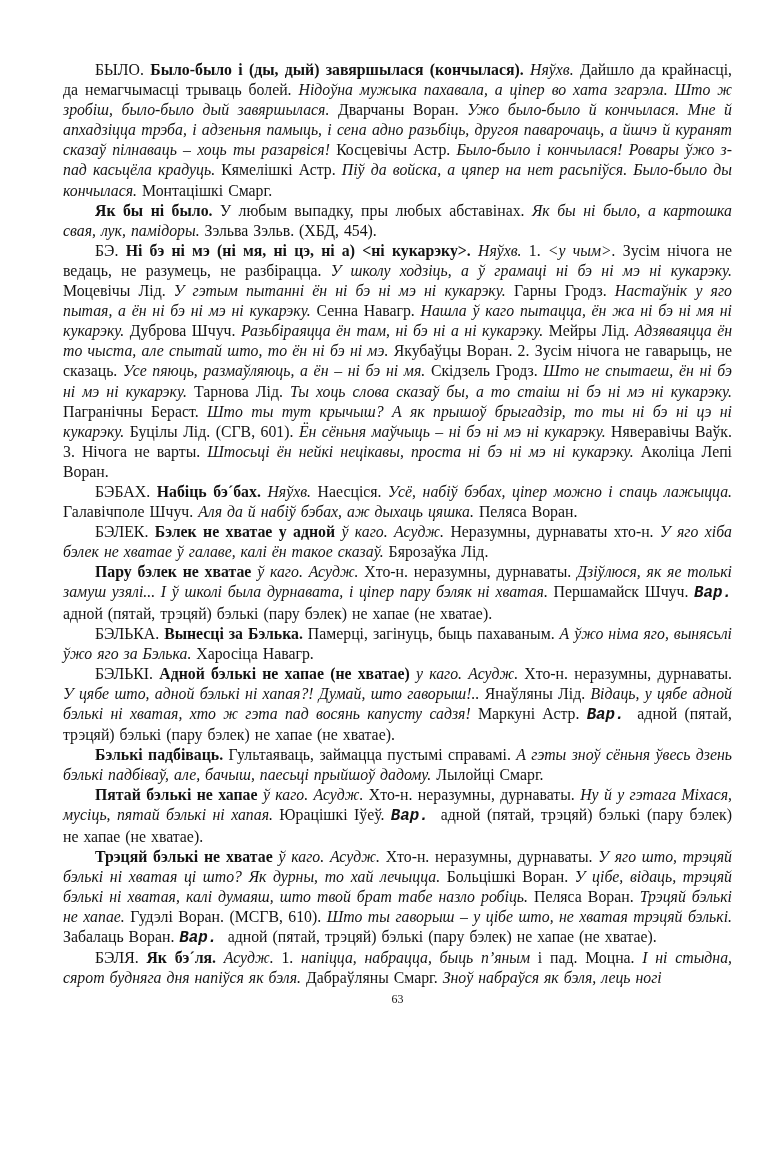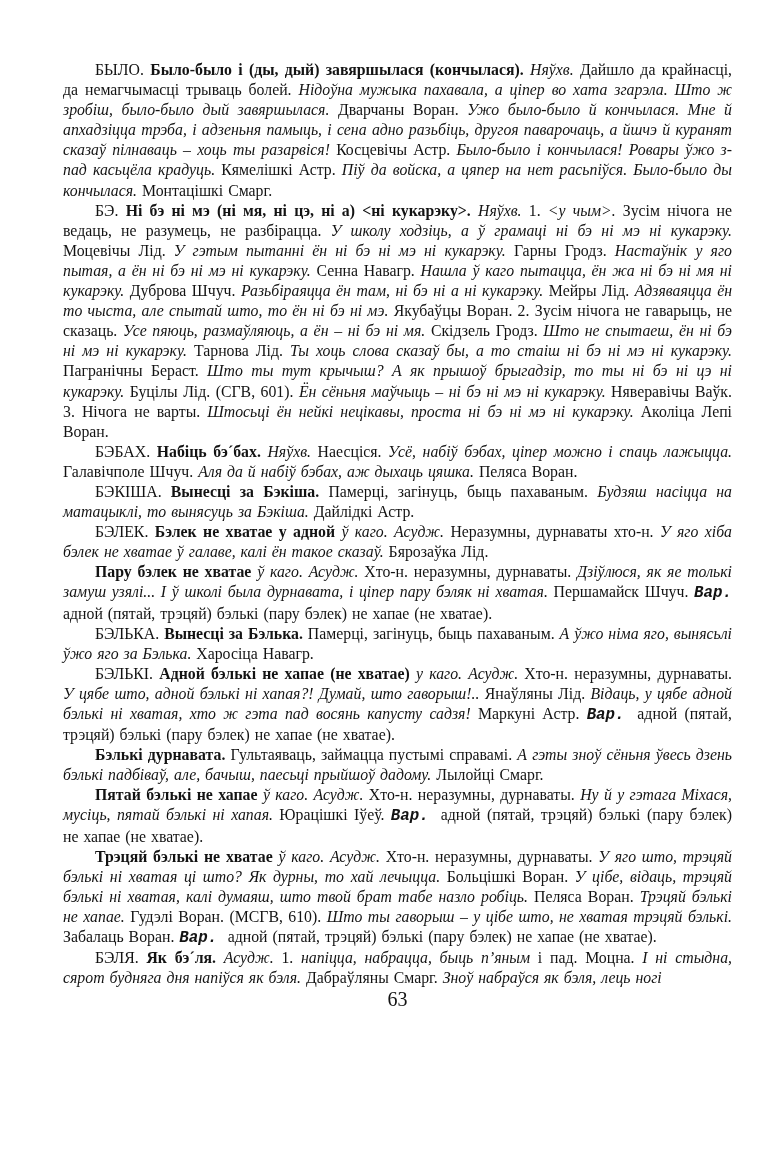--- a/index.html
+++ b/index.html
@@ -30,35 +30,35 @@
   .text-block p.para.no-indent {
     text-indent: 0;
   }
   .run-regular { font-style: normal; font-weight: normal; }
   .run-bold { font-weight: bold; }
   .run-italic { font-style: italic; }
   .run-bold-italic { font-weight: bold; font-style: italic; font-family: Liberation Mono, monospace; }
   .page-number {
     text-align: center;
     margin-top: 1px;
-    font-size: 20px;
+    font-size: 12px;
   }
 </style>
 </head>
 <body>
 
 <div class="page">
   <div class="text-block" id="text-block">
       <p class="para"><span class="run-regular">БЫЛО. </span><span class="run-bold">Было-было і (ды, дый) завяршылася (кончылася). </span><span class="run-italic">Няўхв. </span><span class="run-regular">Дайшло да крайнасці, да немагчымасці трываць болей. </span><span class="run-italic">Нідоўна мужыка пахавала, а ціпер во хата згарэла. Што ж зробіш, было-было дый завяршылася. </span><span class="run-regular">Дварчаны Воран. </span><span class="run-italic">Ужо было-было й кончылася. Мне й апхадзіцца трэба, і адзеньня памыць, і сена адно разьбіць, другоя паварочаць, а йшчэ й куранят сказаў пілнаваць – хоць ты разарвіся! </span><span class="run-regular">Косцевічы Астр. </span><span class="run-italic">Было-было і кончылася! Ровары ўжо з-пад касьцёла крадуць. </span><span class="run-regular">Кямелішкі Астр. </span><span class="run-italic">Піў да войска, а цяпер на нет расьпіўся. Было-было ды кончылася. </span><span class="run-regular">Монтацішкі Смарг.</span></p>
+      <p class="para"><span class="run-bold">Як бы ні было. </span><span class="run-regular">У любым выпадку, пры любых абставінах. </span><span class="run-italic">Як бы ні было, а картошка свая, лук, памідоры. </span><span class="run-regular">Зэльва Зэльв. (ХБД, 454).</span></p>
       <p class="para"><span class="run-regular">БЭ. </span><span class="run-bold">Ні бэ ні мэ (ні мя, ні цэ, ні а) &lt;ні кукарэку&gt;. </span><span class="run-italic">Няўхв. </span><span class="run-regular">1. </span><span class="run-italic">&lt;у чым&gt;. </span><span class="run-regular">Зусім нічога не ведаць, не разумець, не разбірацца. </span><span class="run-italic">У школу ходзіць, а ў грамаці ні бэ ні мэ ні кукарэку. </span><span class="run-regular">Моцевічы Лід. </span><span class="run-italic">У гэтым пытанні ён ні бэ ні мэ ні кукарэку. </span><span class="run-regular">Гарны Гродз. </span><span class="run-italic">Настаўнік у яго пытая, а ён ні бэ ні мэ ні кукарэку. </span><span class="run-regular">Сенна Навагр. </span><span class="run-italic">Нашла ў каго пытацца, ён жа ні бэ ні мя ні кукарэку. </span><span class="run-regular">Дуброва Шчуч. </span><span class="run-italic">Разьбіраяцца ён там, ні бэ ні а ні кукарэку. </span><span class="run-regular">Мейры Лід. </span><span class="run-italic">Адзяваяцца ён то чыста, але спытай што, то ён ні бэ ні мэ. </span><span class="run-regular">Якубаўцы Воран. 2. Зусім нічога не гаварыць, не сказаць. </span><span class="run-italic">Усе пяюць, размаўляюць, а ён – ні бэ ні мя. </span><span class="run-regular">Скідзель Гродз. </span><span class="run-italic">Што не спытаеш, ён ні бэ ні мэ ні кукарэку. </span><span class="run-regular">Тарнова Лід. </span><span class="run-italic">Ты хоць слова сказаў бы, а то стаіш ні бэ ні мэ ні кукарэку. </span><span class="run-regular">Пагранічны Бераст. </span><span class="run-italic">Што ты тут крычыш? А як прышоў брыгадзір, то ты ні бэ ні цэ ні кукарэку. </span><span class="run-regular">Буцілы Лід. (СГВ, 601). </span><span class="run-italic">Ён сёньня маўчыць – ні бэ ні мэ ні кукарэку. </span><span class="run-regular">Няверавічы Ваўк. 3. Нічога не варты. </span><span class="run-italic">Штосьці ён нейкі нецікавы, проста ні бэ ні мэ ні кукарэку. </span><span class="run-regular">Аколіца Лепі Воран.</span></p>
       <p class="para"><span class="run-regular">БЭБАХ. </span><span class="run-bold">Набіць бэ´бах. </span><span class="run-italic">Няўхв. </span><span class="run-regular">Наесціся. </span><span class="run-italic">Усё, набіў бэбах, ціпер можно і спаць лажыцца. </span><span class="run-regular">Галавічполе Шчуч. </span><span class="run-italic">Аля да й набіў бэбах, аж дыхаць цяшка. </span><span class="run-regular">Пеляса Воран.</span></p>
-      <p class="para"><span class="run-regular">БЭКІША. </span><span class="run-bold">Вынесці за Бэкіша. </span><span class="run-regular">Памерці, загінуць, быць пахаваным. </span><span class="run-italic">Будзяш насіцца на матацыклі, то вынясуць за Бэкіша. </span><span class="run-regular">Дайлідкі Астр.</span></p>
       <p class="para"><span class="run-regular">БЭЛЕК. </span><span class="run-bold">Бэлек не хватае у адной </span><span class="run-italic">ў каго. Асудж. </span><span class="run-regular">Неразумны, дурнаваты хто-н. </span><span class="run-italic">У яго хіба бэлек не хватае ў галаве, калі ён такое сказаў. </span><span class="run-regular">Бярозаўка Лід.</span></p>
       <p class="para"><span class="run-bold">Пару бэлек не хватае </span><span class="run-italic">ў каго. Асудж. </span><span class="run-regular">Хто-н. неразумны, дурнаваты. </span><span class="run-italic">Дзіўлюся, як яе толькі замуш узялі... І ў школі была дурнавата, і ціпер пару бэляк ні хватая. </span><span class="run-regular">Першамайск Шчуч. </span><span class="run-bold-italic">Вар. </span><span class="run-regular">адной (пятай, трэцяй) бэлькі (пару бэлек) не хапае (не хватае).</span></p>
       <p class="para"><span class="run-regular">БЭЛЬКА. </span><span class="run-bold">Вынесці за Бэлька. </span><span class="run-regular">Памерці, загінуць, быць пахаваным. </span><span class="run-italic">А ўжо німа яго, вынясьлі ўжо яго за Бэлька. </span><span class="run-regular">Харосіца Навагр.</span></p>
       <p class="para"><span class="run-regular">БЭЛЬКІ. </span><span class="run-bold">Адной бэлькі не хапае (не хватае) </span><span class="run-italic">у каго. Асудж. </span><span class="run-regular">Хто-н. неразумны, дурнаваты. </span><span class="run-italic">У цябе што, адной бэлькі ні хапая?! Думай, што гаворыш!.. </span><span class="run-regular">Янаўляны Лід. </span><span class="run-italic">Відаць, у цябе адной бэлькі ні хватая, хто ж гэта пад восянь капусту садзя! </span><span class="run-regular">Маркуні Астр. </span><span class="run-bold-italic">Вар. </span><span class="run-regular">адной (пятай, трэцяй) бэлькі (пару бэлек) не хапае (не хватае).</span></p>
-      <p class="para"><span class="run-bold">Бэлькі дурнавата. </span><span class="run-regular">Гультаяваць, займацца пустымі справамі. </span><span class="run-italic">А гэты зноў сёньня ўвесь дзень бэлькі падбіваў, але, бачыш, паесьці прыйшоў дадому. </span><span class="run-regular">Лылойці Смарг.</span></p>
+      <p class="para"><span class="run-bold">Бэлькі падбіваць. </span><span class="run-regular">Гультаяваць, займацца пустымі справамі. </span><span class="run-italic">А гэты зноў сёньня ўвесь дзень бэлькі падбіваў, але, бачыш, паесьці прыйшоў дадому. </span><span class="run-regular">Лылойці Смарг.</span></p>
       <p class="para"><span class="run-bold">Пятай бэлькі не хапае </span><span class="run-italic">ў каго. Асудж. </span><span class="run-regular">Хто-н. неразумны, дурнаваты. </span><span class="run-italic">Ну й у гэтага Міхася, мусіць, пятай бэлькі ні хапая. </span><span class="run-regular">Юрацішкі Іўеў. </span><span class="run-bold-italic">Вар. </span><span class="run-regular">адной (пятай, трэцяй) бэлькі (пару бэлек) не хапае (не хватае).</span></p>
       <p class="para"><span class="run-bold">Трэцяй бэлькі не хватае </span><span class="run-italic">ў каго. Асудж. </span><span class="run-regular">Хто-н. неразумны, дурнаваты. </span><span class="run-italic">У яго што, трэцяй бэлькі ні хватая ці што? Як дурны, то хай лечыцца. </span><span class="run-regular">Больцішкі Воран. </span><span class="run-italic">У цібе, відаць, трэцяй бэлькі ні хватая, калі думаяш, што твой брат табе назло робіць. </span><span class="run-regular">Пеляса Воран. </span><span class="run-italic">Трэцяй бэлькі не хапае. </span><span class="run-regular">Гудэлі Воран. (МСГВ, 610). </span><span class="run-italic">Што ты гаворыш – у цібе што, не хватая трэцяй бэлькі. </span><span class="run-regular">Забалаць Воран. </span><span class="run-bold-italic">Вар. </span><span class="run-regular">адной (пятай, трэцяй) бэлькі (пару бэлек) не хапае (не хватае).</span></p>
       <p class="para"><span class="run-regular">БЭЛЯ. </span><span class="run-bold">Як бэ´ля. </span><span class="run-italic">Асудж. </span><span class="run-regular">1. </span><span class="run-italic">напіцца, набрацца, быць п’яным </span><span class="run-regular">і пад. Моцна. </span><span class="run-italic">І ні стыдна, сярот будняга дня напіўся як бэля. </span><span class="run-regular">Дабраўляны Смарг. </span><span class="run-italic">Зноў набраўся як бэля, лець ногі</span></p>
     </div>
   <div class="page-number">63</div>
 </div>
 
 </body></html>

